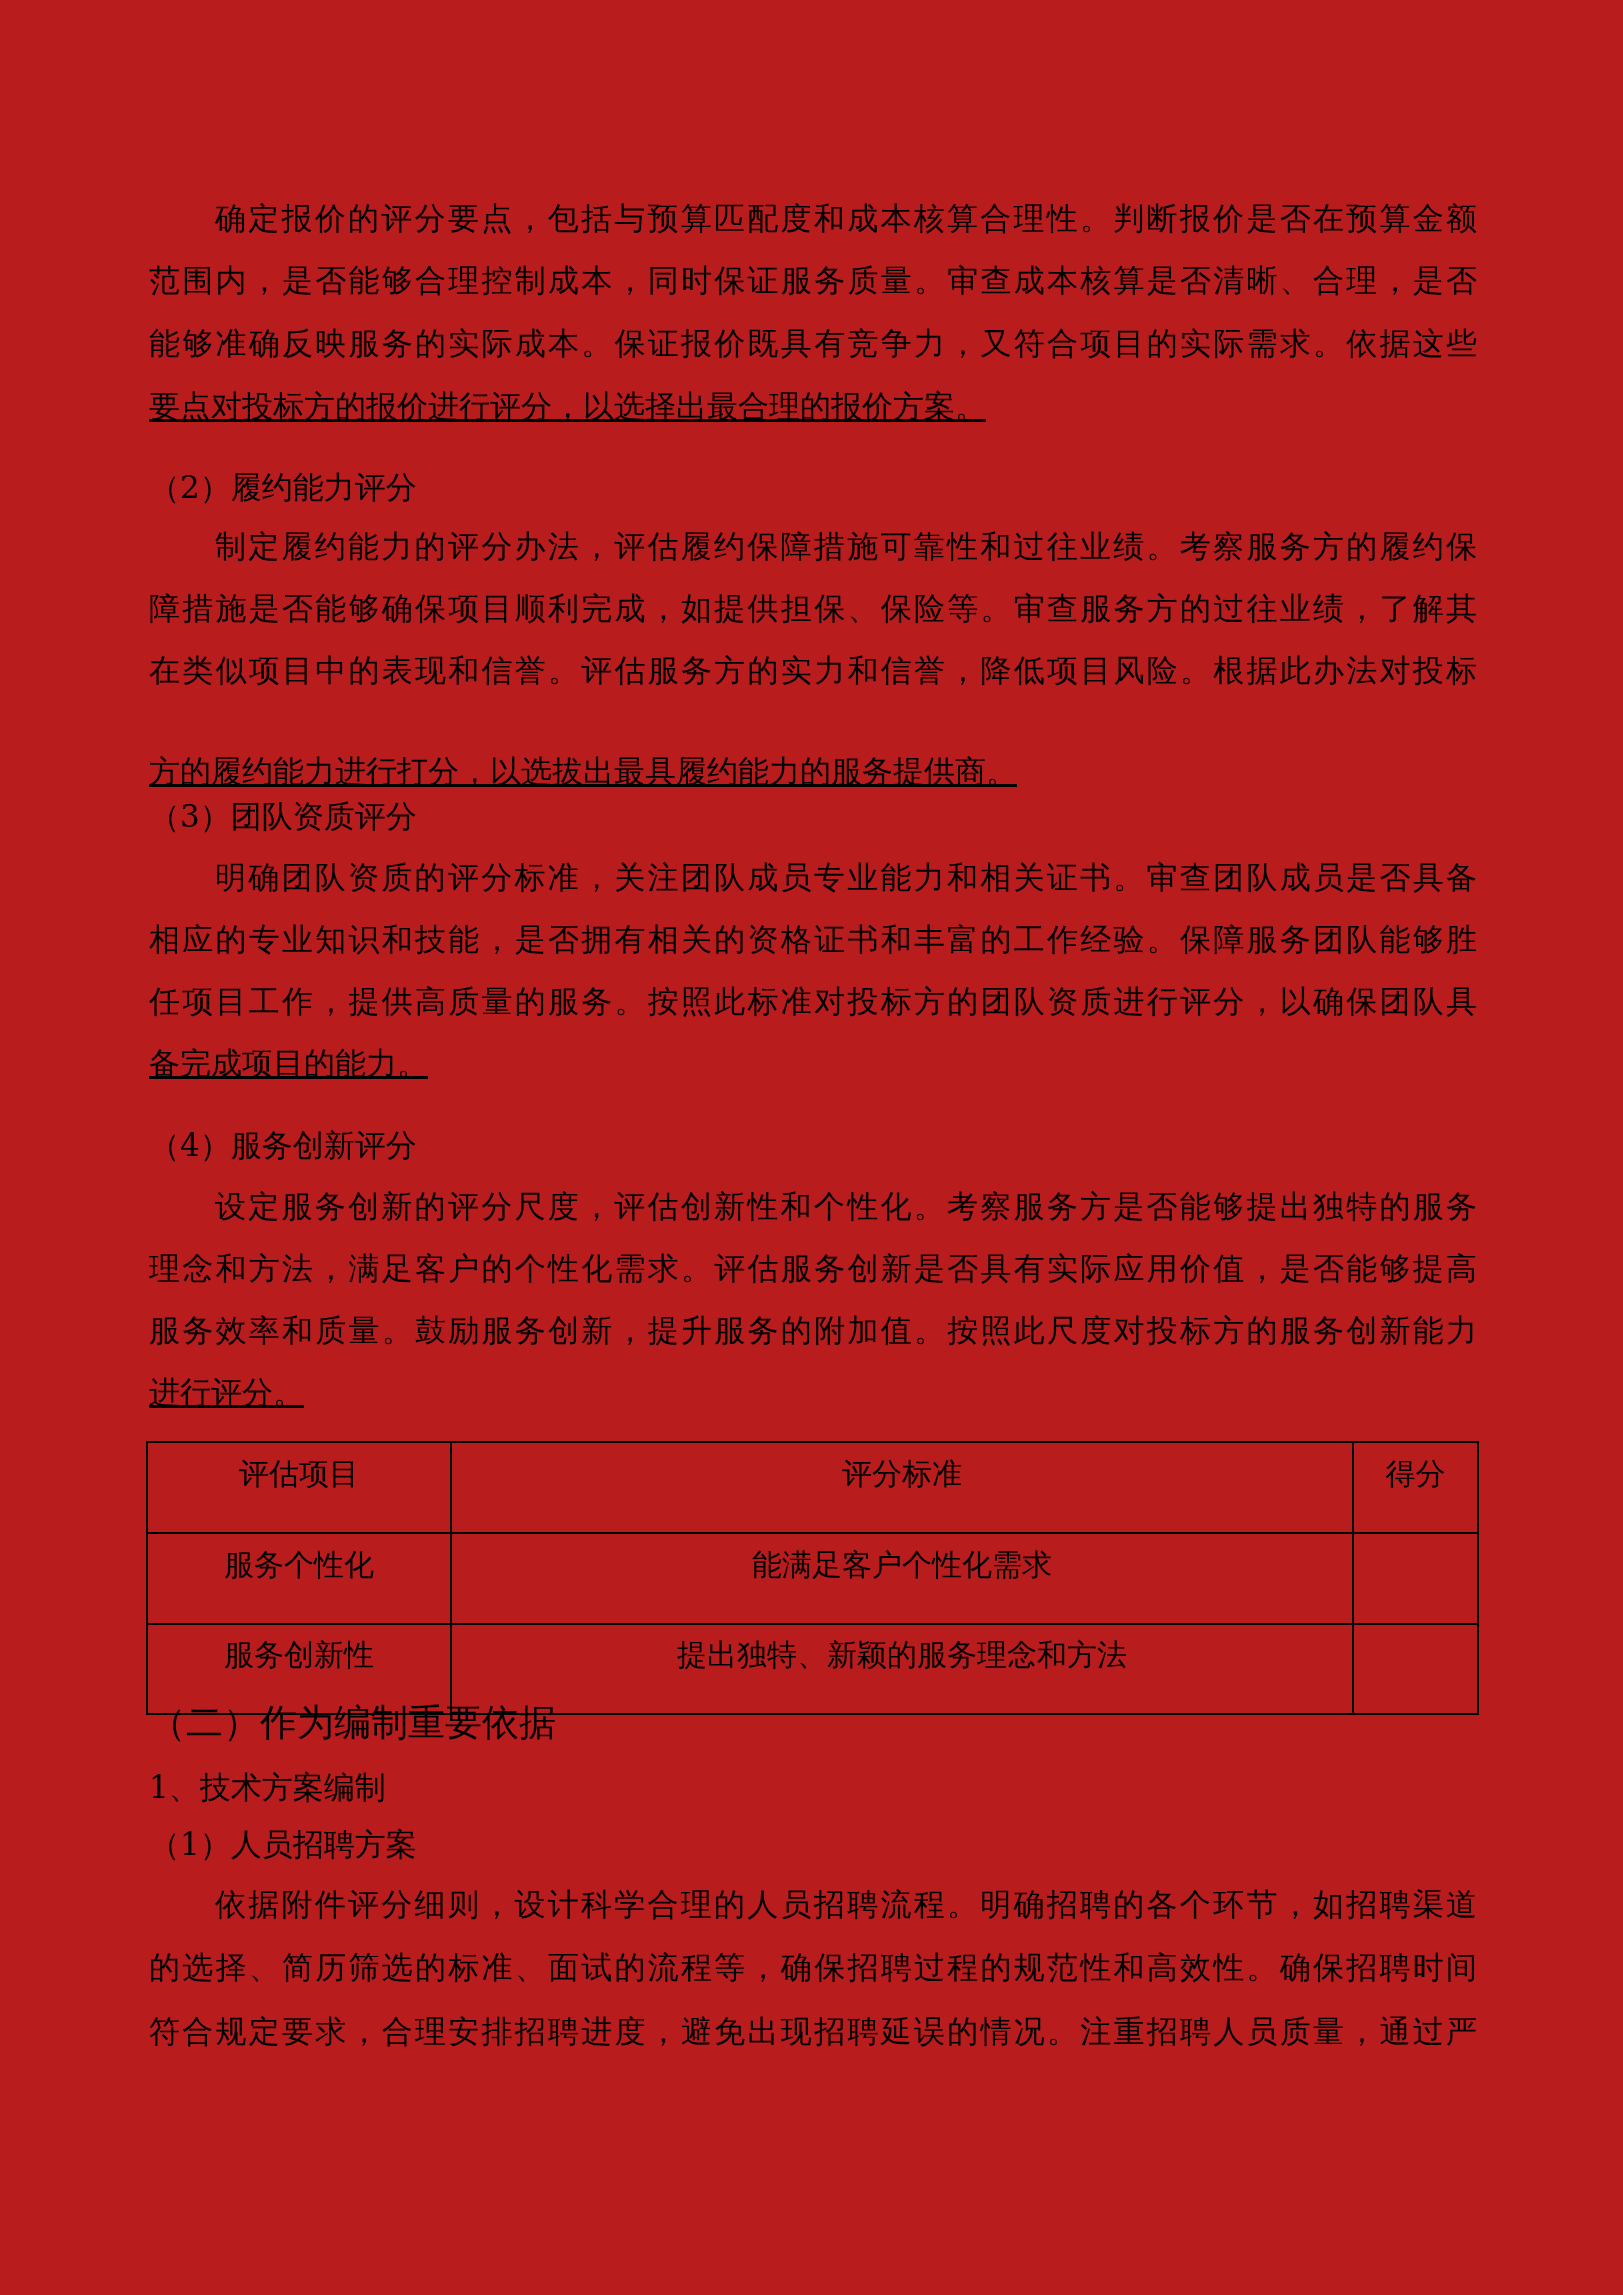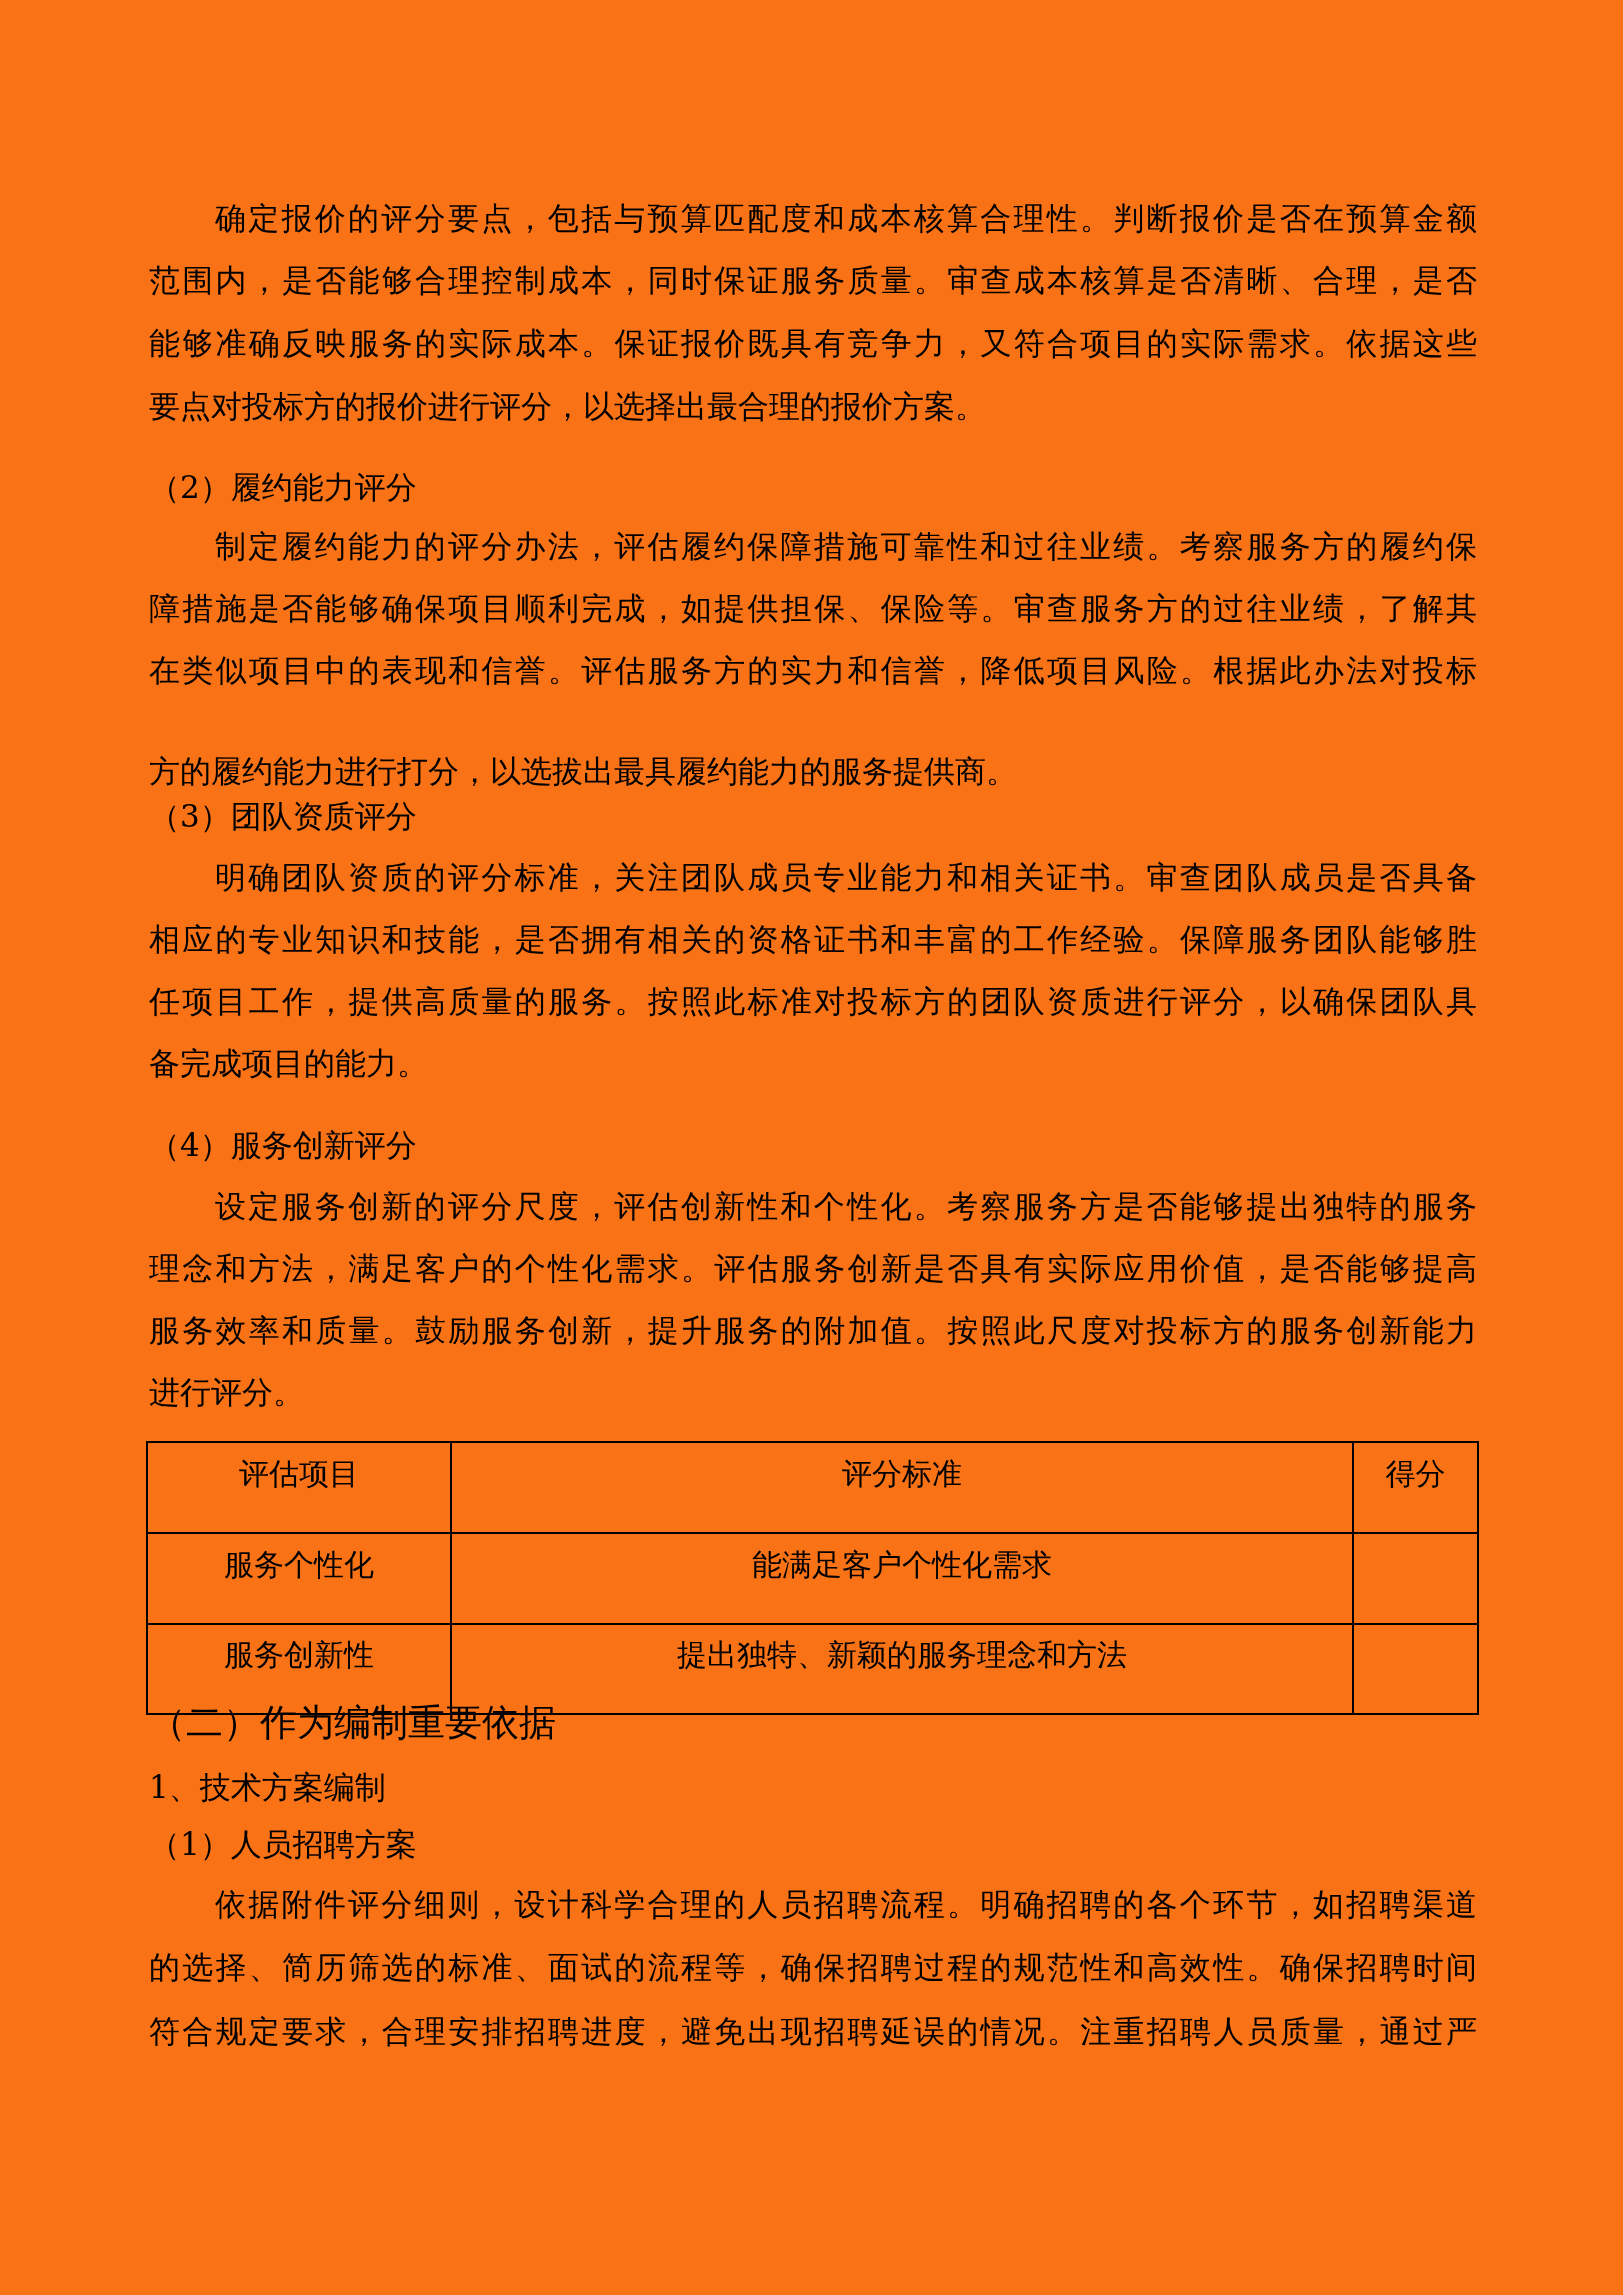--- a/index.html
+++ b/index.html
@@ -1,21 +1,21 @@
 <!DOCTYPE html>
 <html style="font-size:10.5px"><head>
 <meta charset="utf-8">
 <style>
   html, body { margin: 0; padding: 0; background: #ffffff; }
   body { width: 1623px; height: 2295px; position: relative; overflow: hidden;
          font-family: "DejaVu Serif", "Liberation Serif", serif; color: #000; }
-  .page { position: absolute; left: 0; top: 0; width: 1623px; height: 2295px; background: #f97316; }
+  .page { position: absolute; left: 0; top: 0; width: 1623px; height: 2295px; background: #b91c1c; }
   .line { position: absolute; left: 149px; width: 1328px; font-size: 31px; line-height: 37px;
           white-space: nowrap; text-align: justify; text-align-last: justify; }
-  .line.last { text-align-last: left; }
+  .line.last { text-align-last: left; text-decoration: underline; }
   .line.indent { left: 215px; width: 1262px; }
   .heading { position: absolute; left: 149px; font-size: 31px; line-height: 37px; white-space: nowrap; }
   .heading.h2 { font-size: 37px; line-height: 42px; }
   table.score { position: absolute; left: 146px; top: 1441px; width: 1331px;
                 border-collapse: collapse; table-layout: fixed; padding-left: 36px; }
   table.score td { border: 2px solid #000; height: 77px; vertical-align: top;
                    text-align: center; font-size: 30px; line-height: 37px;
                    padding: 11.8px 0 0 0; }
   col.c1 { width: 304px; } col.c2 { width: 902px; } col.c3 { width: 125px; }
 </style>

